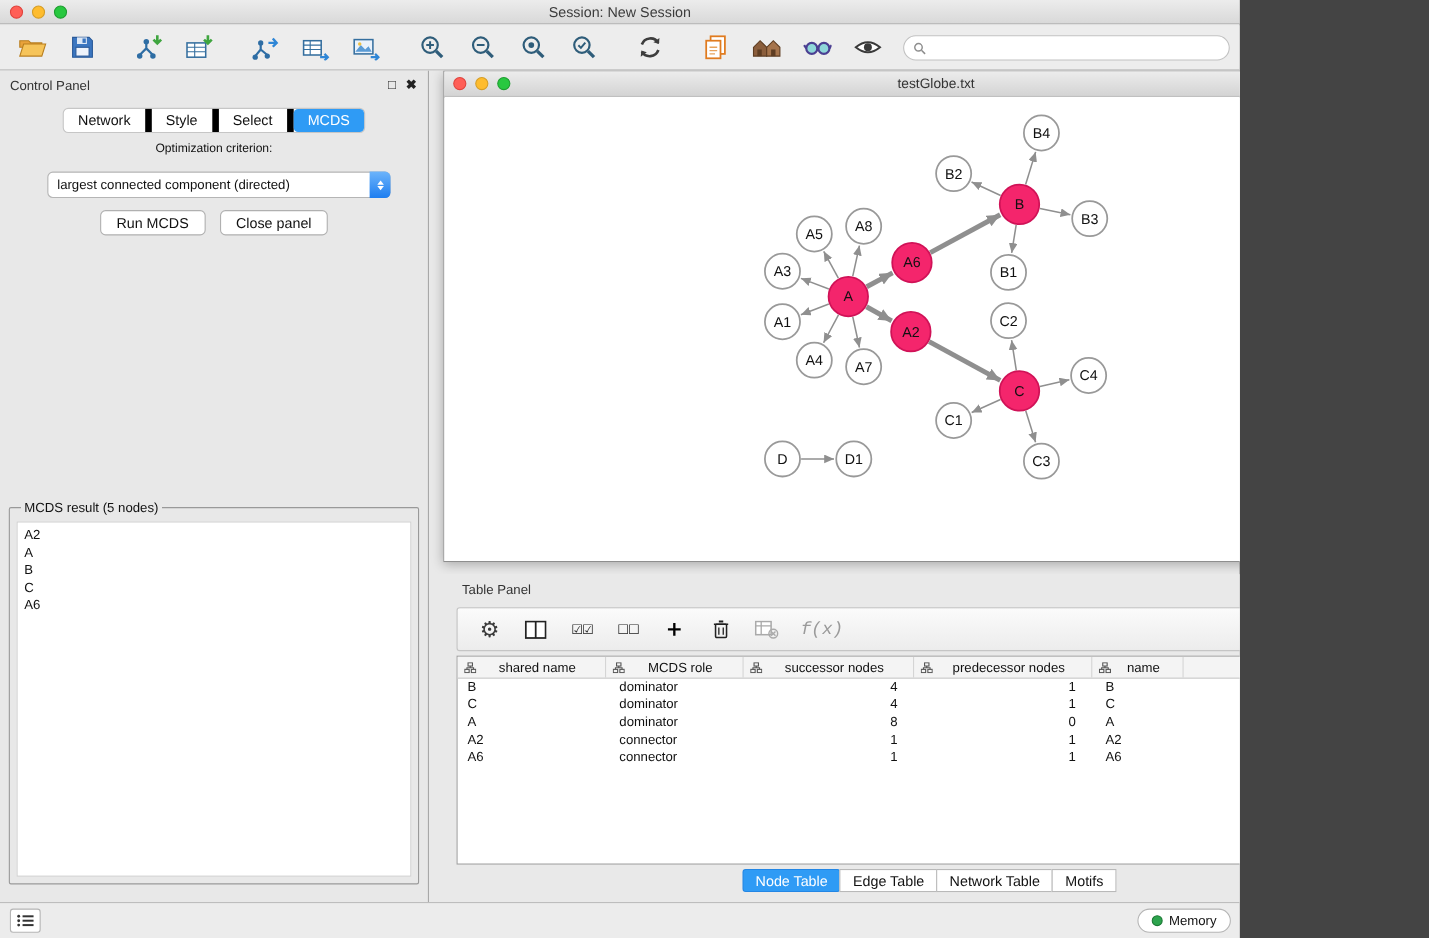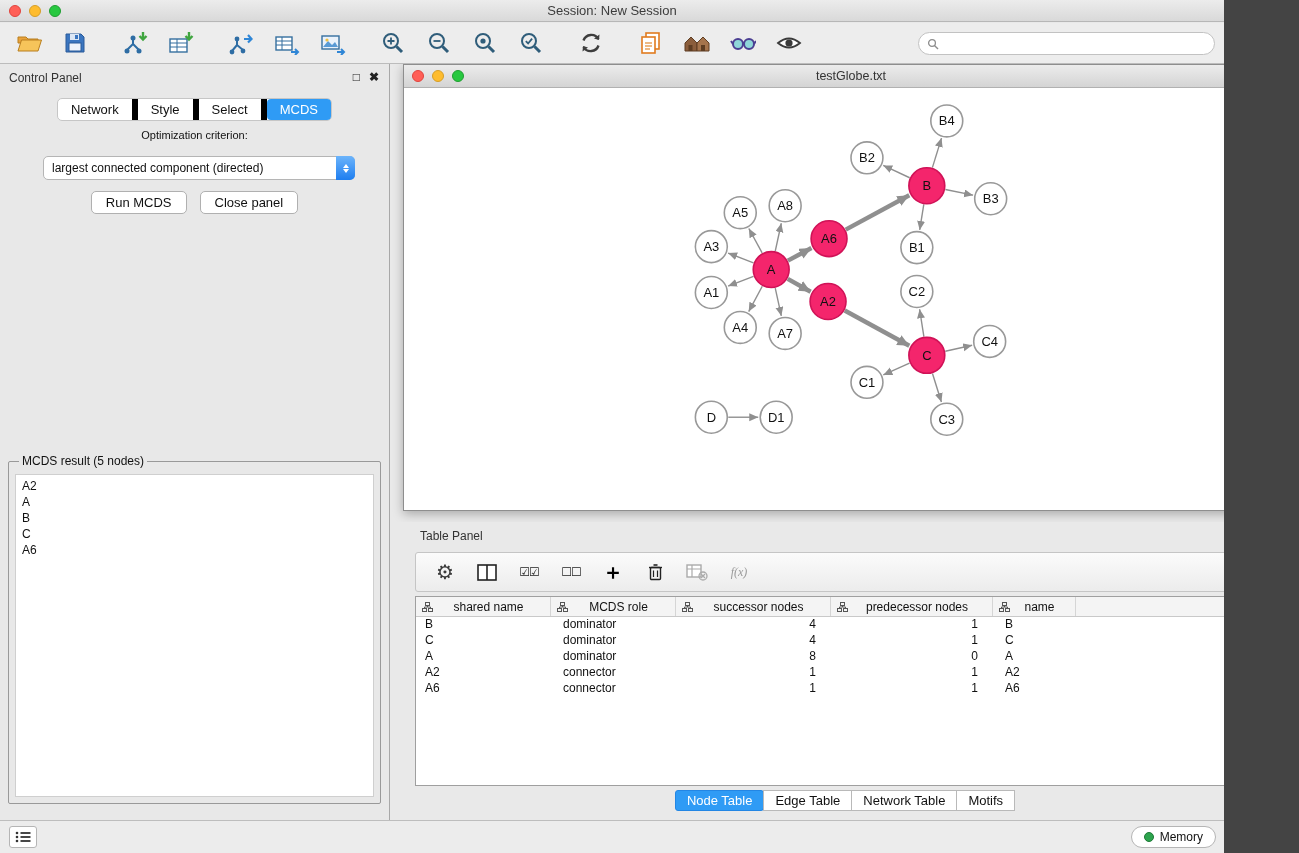--- a/index.html
+++ b/index.html
@@ -1,17 +1,17 @@
 <!DOCTYPE html>
 <html><head>
 <meta charset="utf-8">
 <style>
   * { box-sizing: border-box; margin: 0; padding: 0; }
   body { font-family: "Liberation Sans", sans-serif; background:#444; }
-  .window { position:relative; width:1224px; height:853px; background:#e9e9e9; overflow:hidden; }
+  .window { position:relative; width:1127px; height:853px; background:#e9e9e9; overflow:hidden; }
 
   
   .titlebar { position:absolute; top:0; left:0; right:0; height:22px;
     background:linear-gradient(#ececec,#d9d9d9); border-bottom:1px solid #b7b7b7; z-index:30;}
   .traffic { position:absolute; top:5px; left:9px; display:flex; gap:8px; }
   .light { width:12px; height:12px; border-radius:50%; }
   .light.red { background:#ff5f57; border:1px solid #e0443e; }
   .light.yellow { background:#febc2e; border:1px solid #d69e27; }
   .light.green { background:#28c840; border:1px solid #1f9e31; }
   .title-text { position:absolute; width:100%; text-align:center; line-height:22px; font-size:13px; color:#3c3c3c; }
@@ -75,21 +75,21 @@
 
   
   .table-panel { position:absolute; left:391px; top:522px; width:908px; height:298px; background:#e9e9e9; }
   .tp-toolbar { position:absolute; left:24px; top:30px; width:875px; height:40px;
     background:linear-gradient(#fbfbfb,#ececec); border:1px solid #c5c5c5; border-radius:3px;
     display:flex; align-items:center; gap:20px; padding-left:18px; }
   .tp-icon { display:flex; align-items:center; justify-content:center; min-width:22px; cursor:default; }
   .glyph-gear { font-size:20px; color:#3b3b3b; }
   .glyph-checks { font-size:12px; letter-spacing:-1px; color:#222; }
   .glyph-plus { font-size:21px; font-weight:bold; color:#000; line-height:20px;}
-  .glyph-fx { font-family:Liberation Serif, serif; font-style:italic; font-size:12px; color:#9a9a9a; }
+  .glyph-fx { font-family:Liberation Mono, monospace; font-style:italic; font-size:16px; color:#9a9a9a; }
 
   .tp-table { position:absolute; left:24px; top:74px; width:875px; height:190px; background:#fff;
     border:1px solid #9f9f9f; overflow:hidden; }
   .thead { display:flex; height:20px; background:#f4f4f4; border-bottom:1px solid #c9c9c9; }
   .th { display:flex; align-items:center; border-right:1px solid #d5d5d5; font-size:12px; color:#111; padding-left:6px; }
   .th .th-label { flex:1; text-align:center; padding-right:6px; }
   .th-filler { flex:1; border-right:none; }
   .tr { display:flex; height:16px; font-size:12px; color:#111; }
   .td { overflow:hidden; white-space:nowrap; }
 

